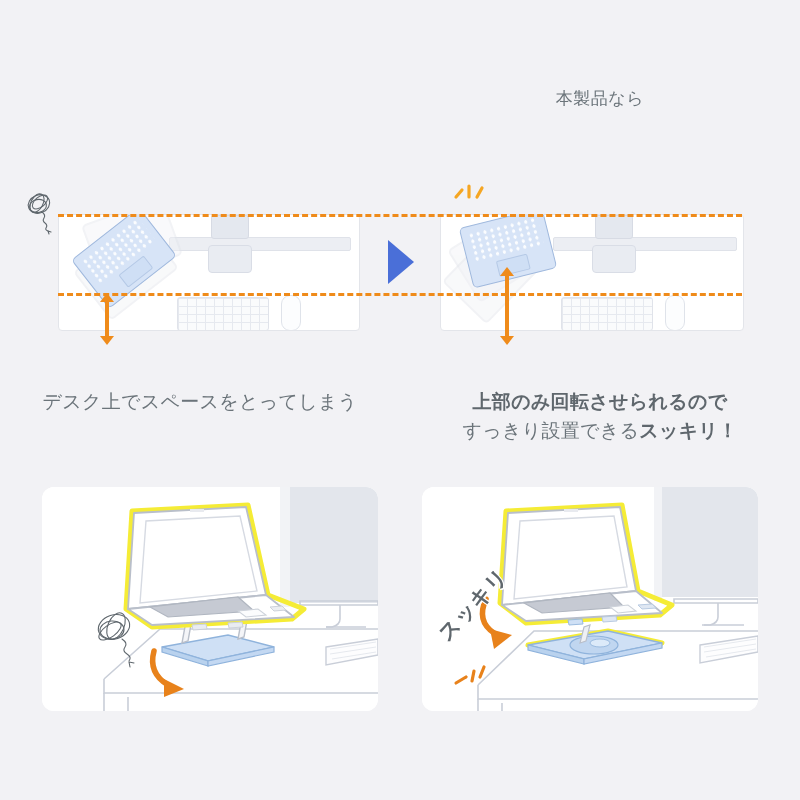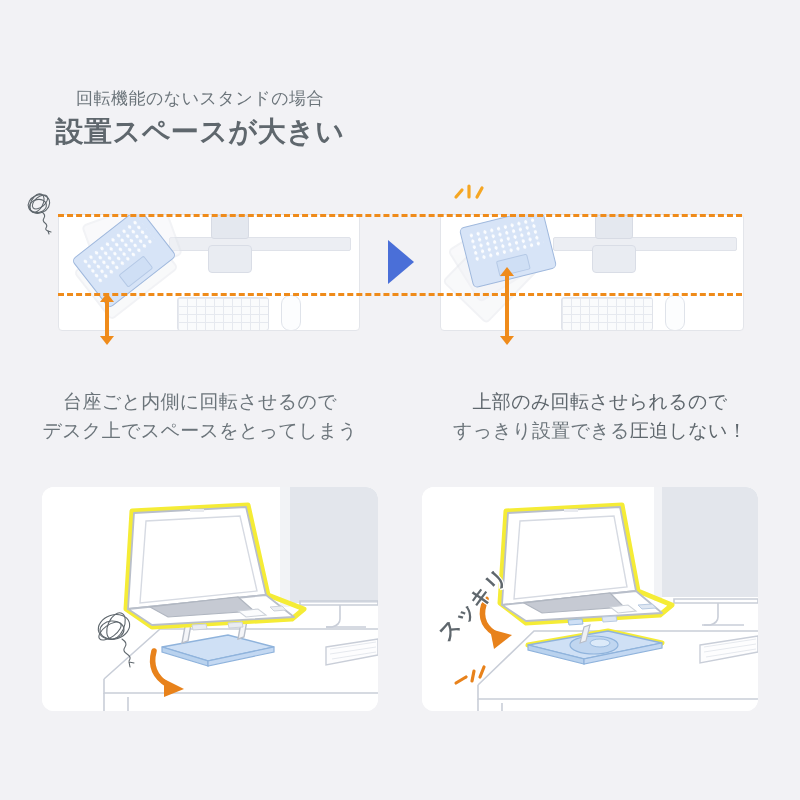--- a/index.html
+++ b/index.html
@@ -81,21 +81,21 @@
     border-top:22px solid transparent;border-bottom:22px solid transparent;border-left:26px solid #4a6fd8;}
 
   
   #scribble{position:absolute;left:22px;top:-5px;}
   #sparkle-top{position:absolute;left:452px;top:-14px;}
 
   
   .cap{position:absolute;text-align:center;font-size:19px;line-height:1.5;color:#6b747a;letter-spacing:.3px;}
   #cap-left{left:0;top:388px;width:400px;}
   #cap-right{left:400px;top:388px;width:400px;}
-  .cap .b{font-weight:normal;color:#5f676d;}
+  .cap .b{font-weight:bold;color:#5f676d;}
 
   
   .photo{position:absolute;top:487px;width:336px;height:224px;background:#ffffff;border-radius:12px;overflow:hidden;}
   #photo-left{left:42px;}
   #photo-right{left:422px;}
   .photo svg{display:block;}
 
   .vert-label{
     position:absolute;left:432px;top:628px;
     font-size:21px;font-weight:bold;color:#5f676d;
@@ -103,26 +103,23 @@
     letter-spacing:1px;
     text-shadow:1px 1px 0 #fff,-1px 1px 0 #fff,1px -1px 0 #fff,-1px -1px 0 #fff,0 2px 0 #fff;
     white-space:nowrap;
   }
 </style>
 </head>
 <body>
 
 <div class="stage">
 
-  <div class="hdr" id="hdr-left">
-    <div class="small">回転機能のないスタンドの場合</div>
-    <div class="big gray">設置スペースが大きい</div>
-  </div>
 
   <div class="hdr" id="hdr-right">
+    <div class="small">本製品なら</div>
   </div>
 
   <div id="diagram">
 
     <div class="deskpanel" id="desk-left">
 
       <div class="mon-bar" style="left:110px;top:22px;width:180px;"></div>
       <div class="mon-neck" style="left:152px;top:0px;"></div>
       <div class="mon-base" style="left:149px;top:30px;"></div>
 
@@ -192,27 +189,26 @@
     <svg id="sparkle-top" width="36" height="26" viewBox="0 0 36 26">
       <g stroke="#f5a623" stroke-width="3.2" stroke-linecap="round">
         <line x1="4" y1="16" x2="10" y2="9"></line>
         <line x1="17" y1="5" x2="17" y2="16"></line>
         <line x1="30" y1="7" x2="25" y2="16"></line>
       </g>
     </svg>
   </div>
 
   <div class="cap" id="cap-left">
-    <div>台座ごと内側に回転させるので</div>
     <div>デスク上でスペースをとってしまう</div>
   </div>
 
   <div class="cap" id="cap-right">
     <div class="b">上部のみ回転させられるので</div>
-    <div><span>すっきり設置できる</span><span class="b">圧迫しない！</span></div>
+    <div><span>すっきり設置できる</span><span class="b">スッキリ！</span></div>
   </div>
 
   <div class="photo" id="photo-left">
     <svg width="336" height="224" viewBox="0 0 336 224">
       <rect x="0" y="0" width="336" height="224" fill="#ffffff"></rect>
 
       <rect x="248" y="0" width="88" height="116" fill="#e3e6ec"></rect>
       <rect x="238" y="0" width="10" height="120" fill="#f2f3f6"></rect>
 
       <g fill="none" stroke="#c9ced8" stroke-width="1.6">

